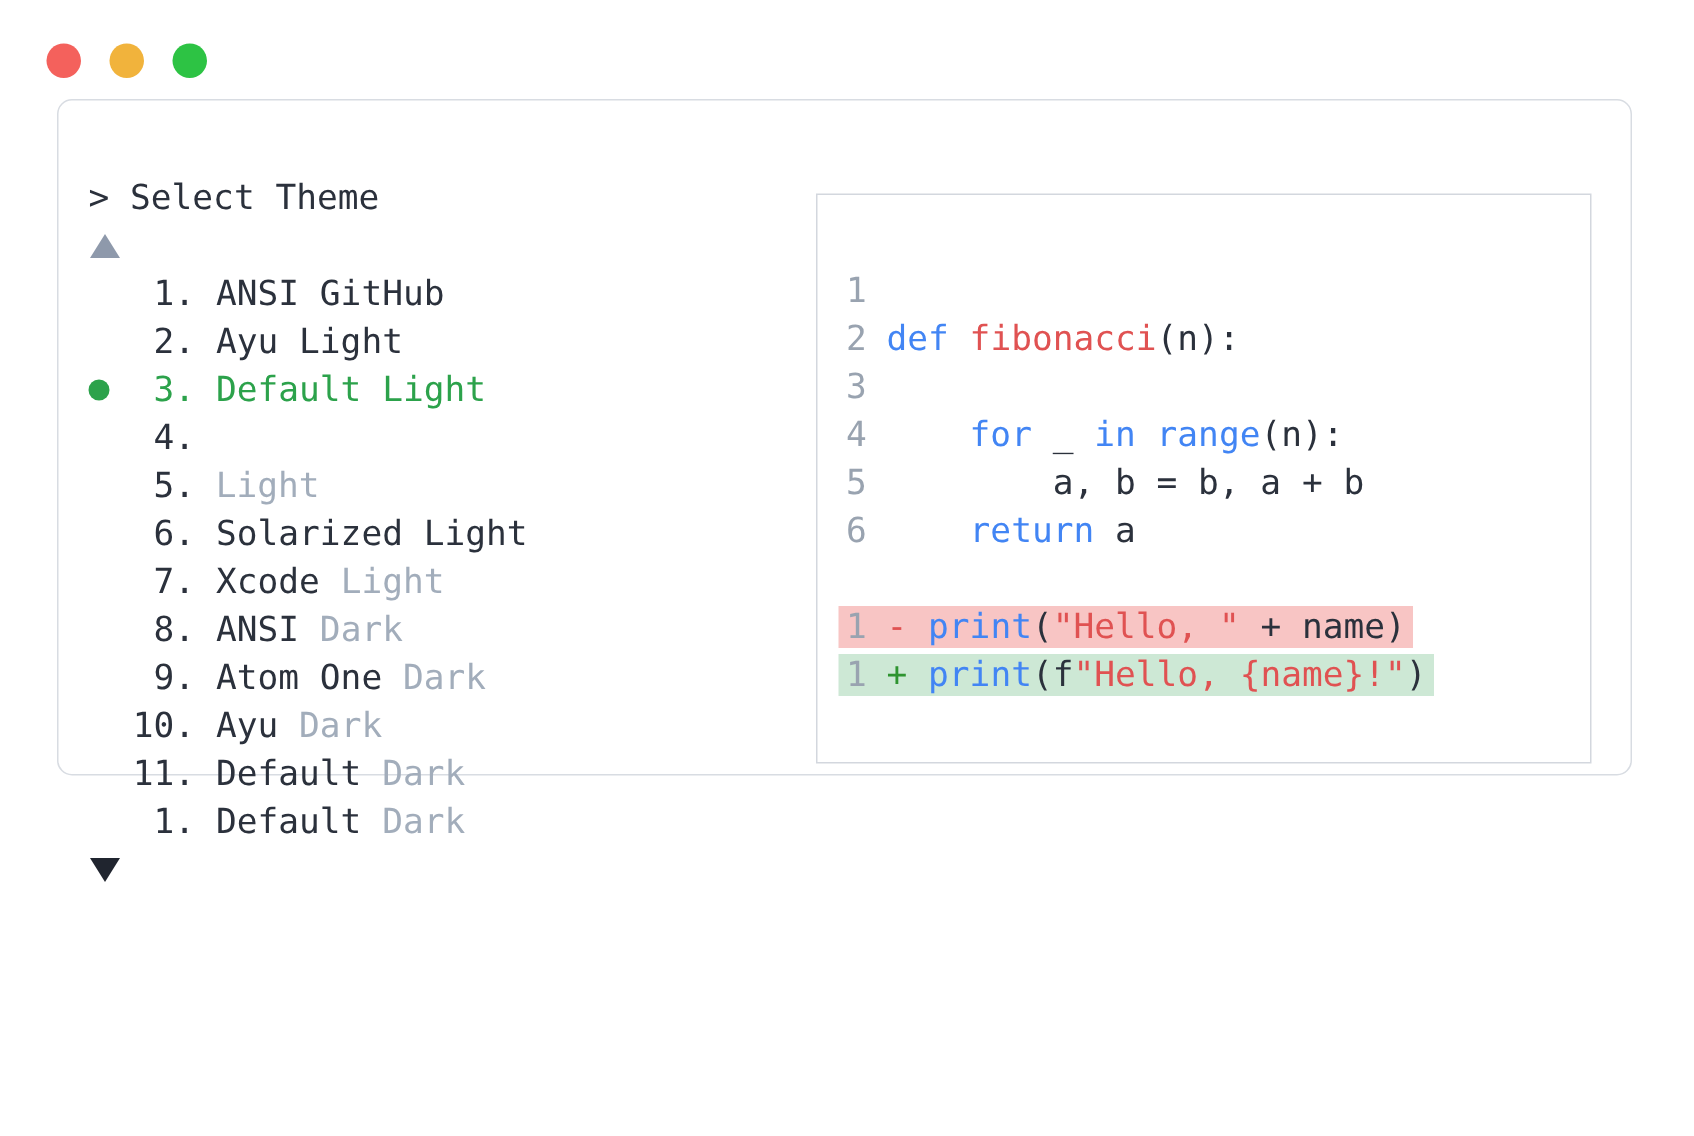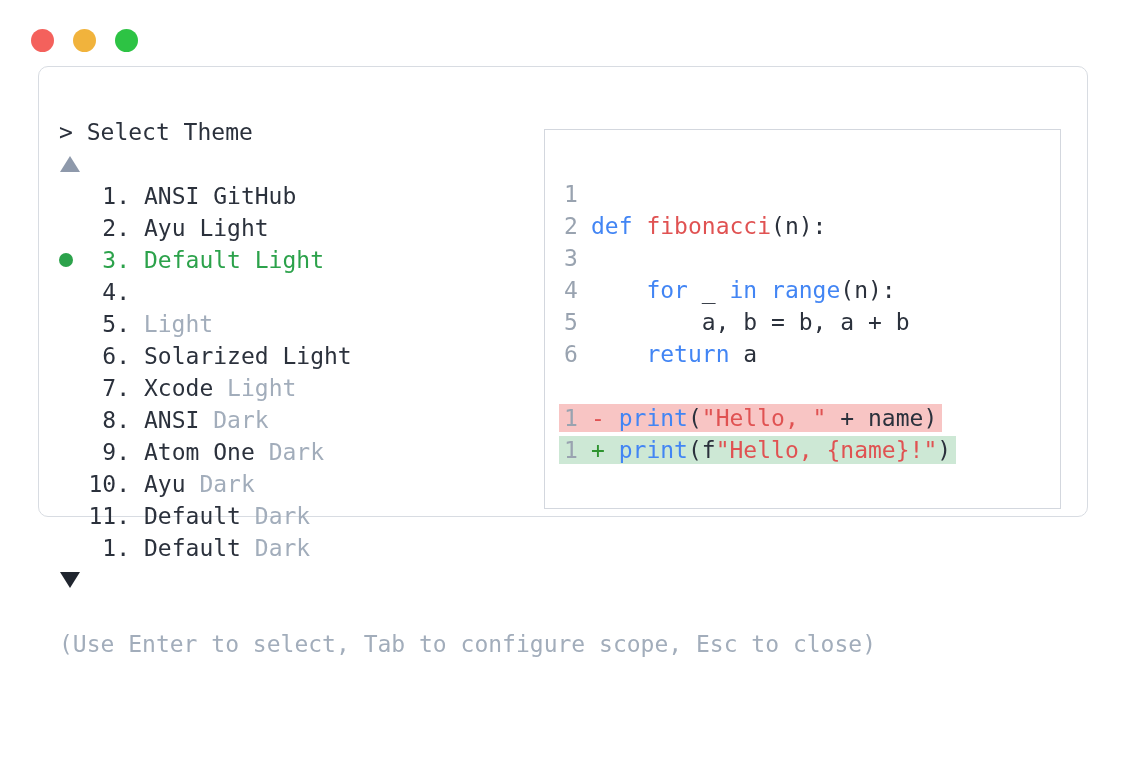--- a/index.html
+++ b/index.html
@@ -131,21 +131,20 @@
             <span class="marker"></span>
             <span class="num">1.</span>
             <span class="name">Default</span>
             <span class="suffix"> Dark</span>
           </div>
         </div>
       <div class="arrow-row">
         <div class="tri-down"></div>
       </div>
       <div class="spacer"></div>
-      <div class="footer">(Use Enter to select, Tab to configure scope, Esc to close)</div>
     </div>
 
     <div class="rightcol">
       <div class="preview-box">
         <div id="code-lines">
             <div class="code-line"><span style="display: flex; align-items: center;"><span class="ln">1</span></span></div>
             <div class="code-line"><span style="display: flex; align-items: center;"><span class="ln">2</span><span class="tk-kw">def</span><span class="tk-pl"> </span><span class="tk-fn">fibonacci</span><span class="tk-pl">(n):</span></span></div>
             <div class="code-line"><span style="display: flex; align-items: center;"><span class="ln">3</span></span></div>
             <div class="code-line"><span style="display: flex; align-items: center;"><span class="ln">4</span><span class="tk-pl">    </span><span class="tk-kw">for</span><span class="tk-pl"> _ </span><span class="tk-kw">in</span><span class="tk-pl"> </span><span class="tk-kw">range</span><span class="tk-pl">(n):</span></span></div>
             <div class="code-line"><span style="display: flex; align-items: center;"><span class="ln">5</span><span class="tk-pl">        a, b = b, a + b</span></span></div>

